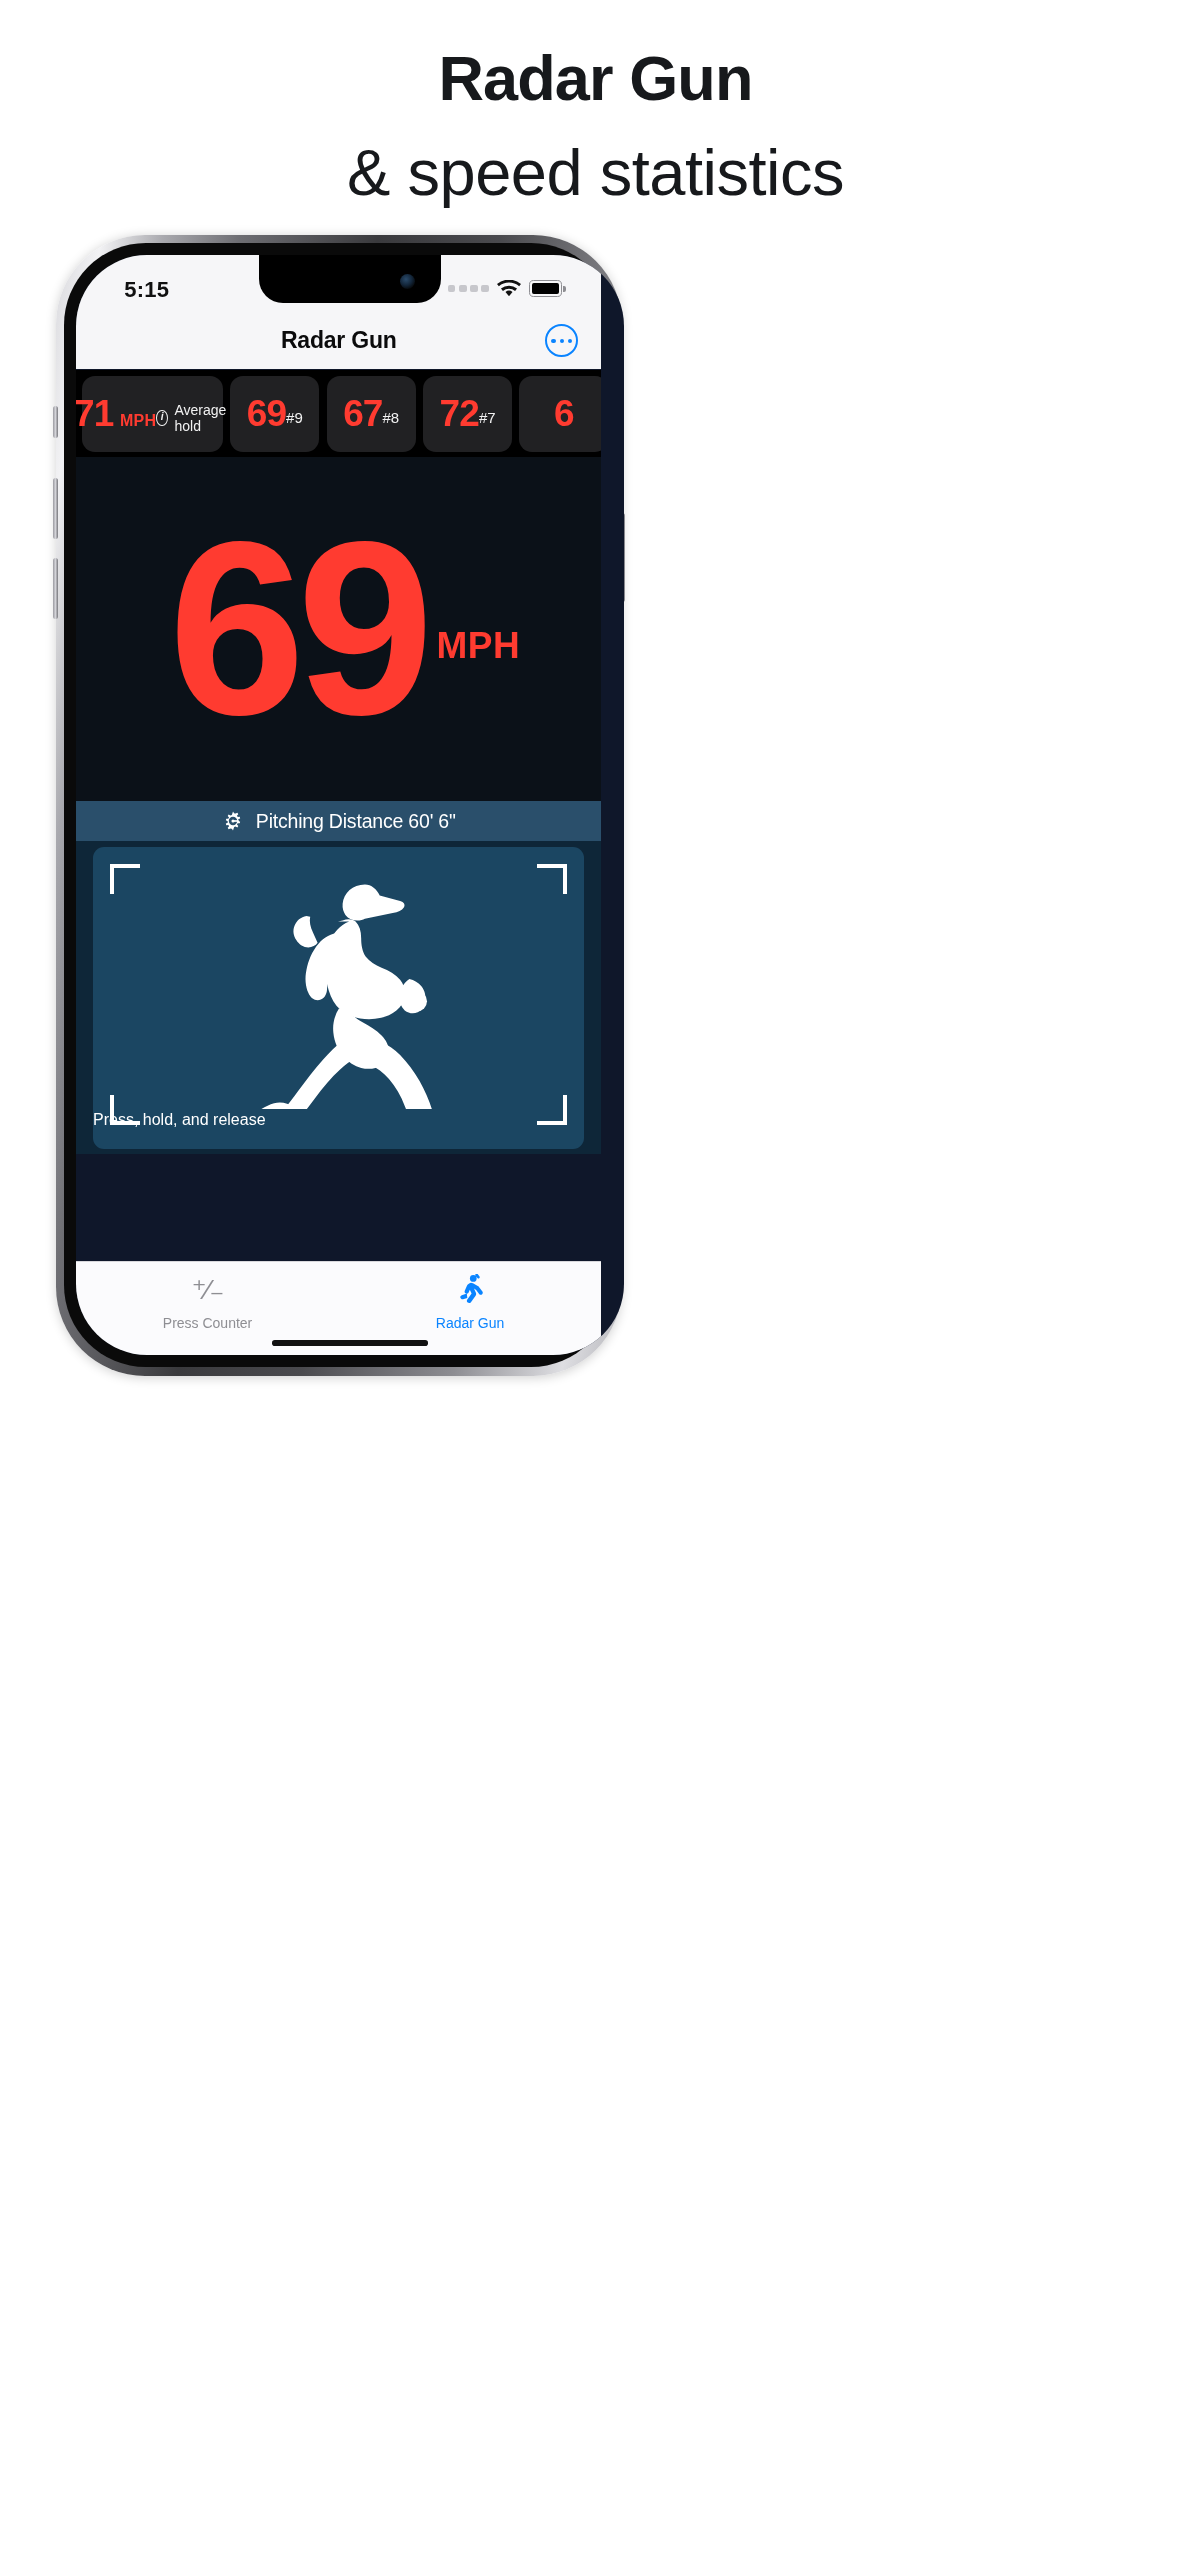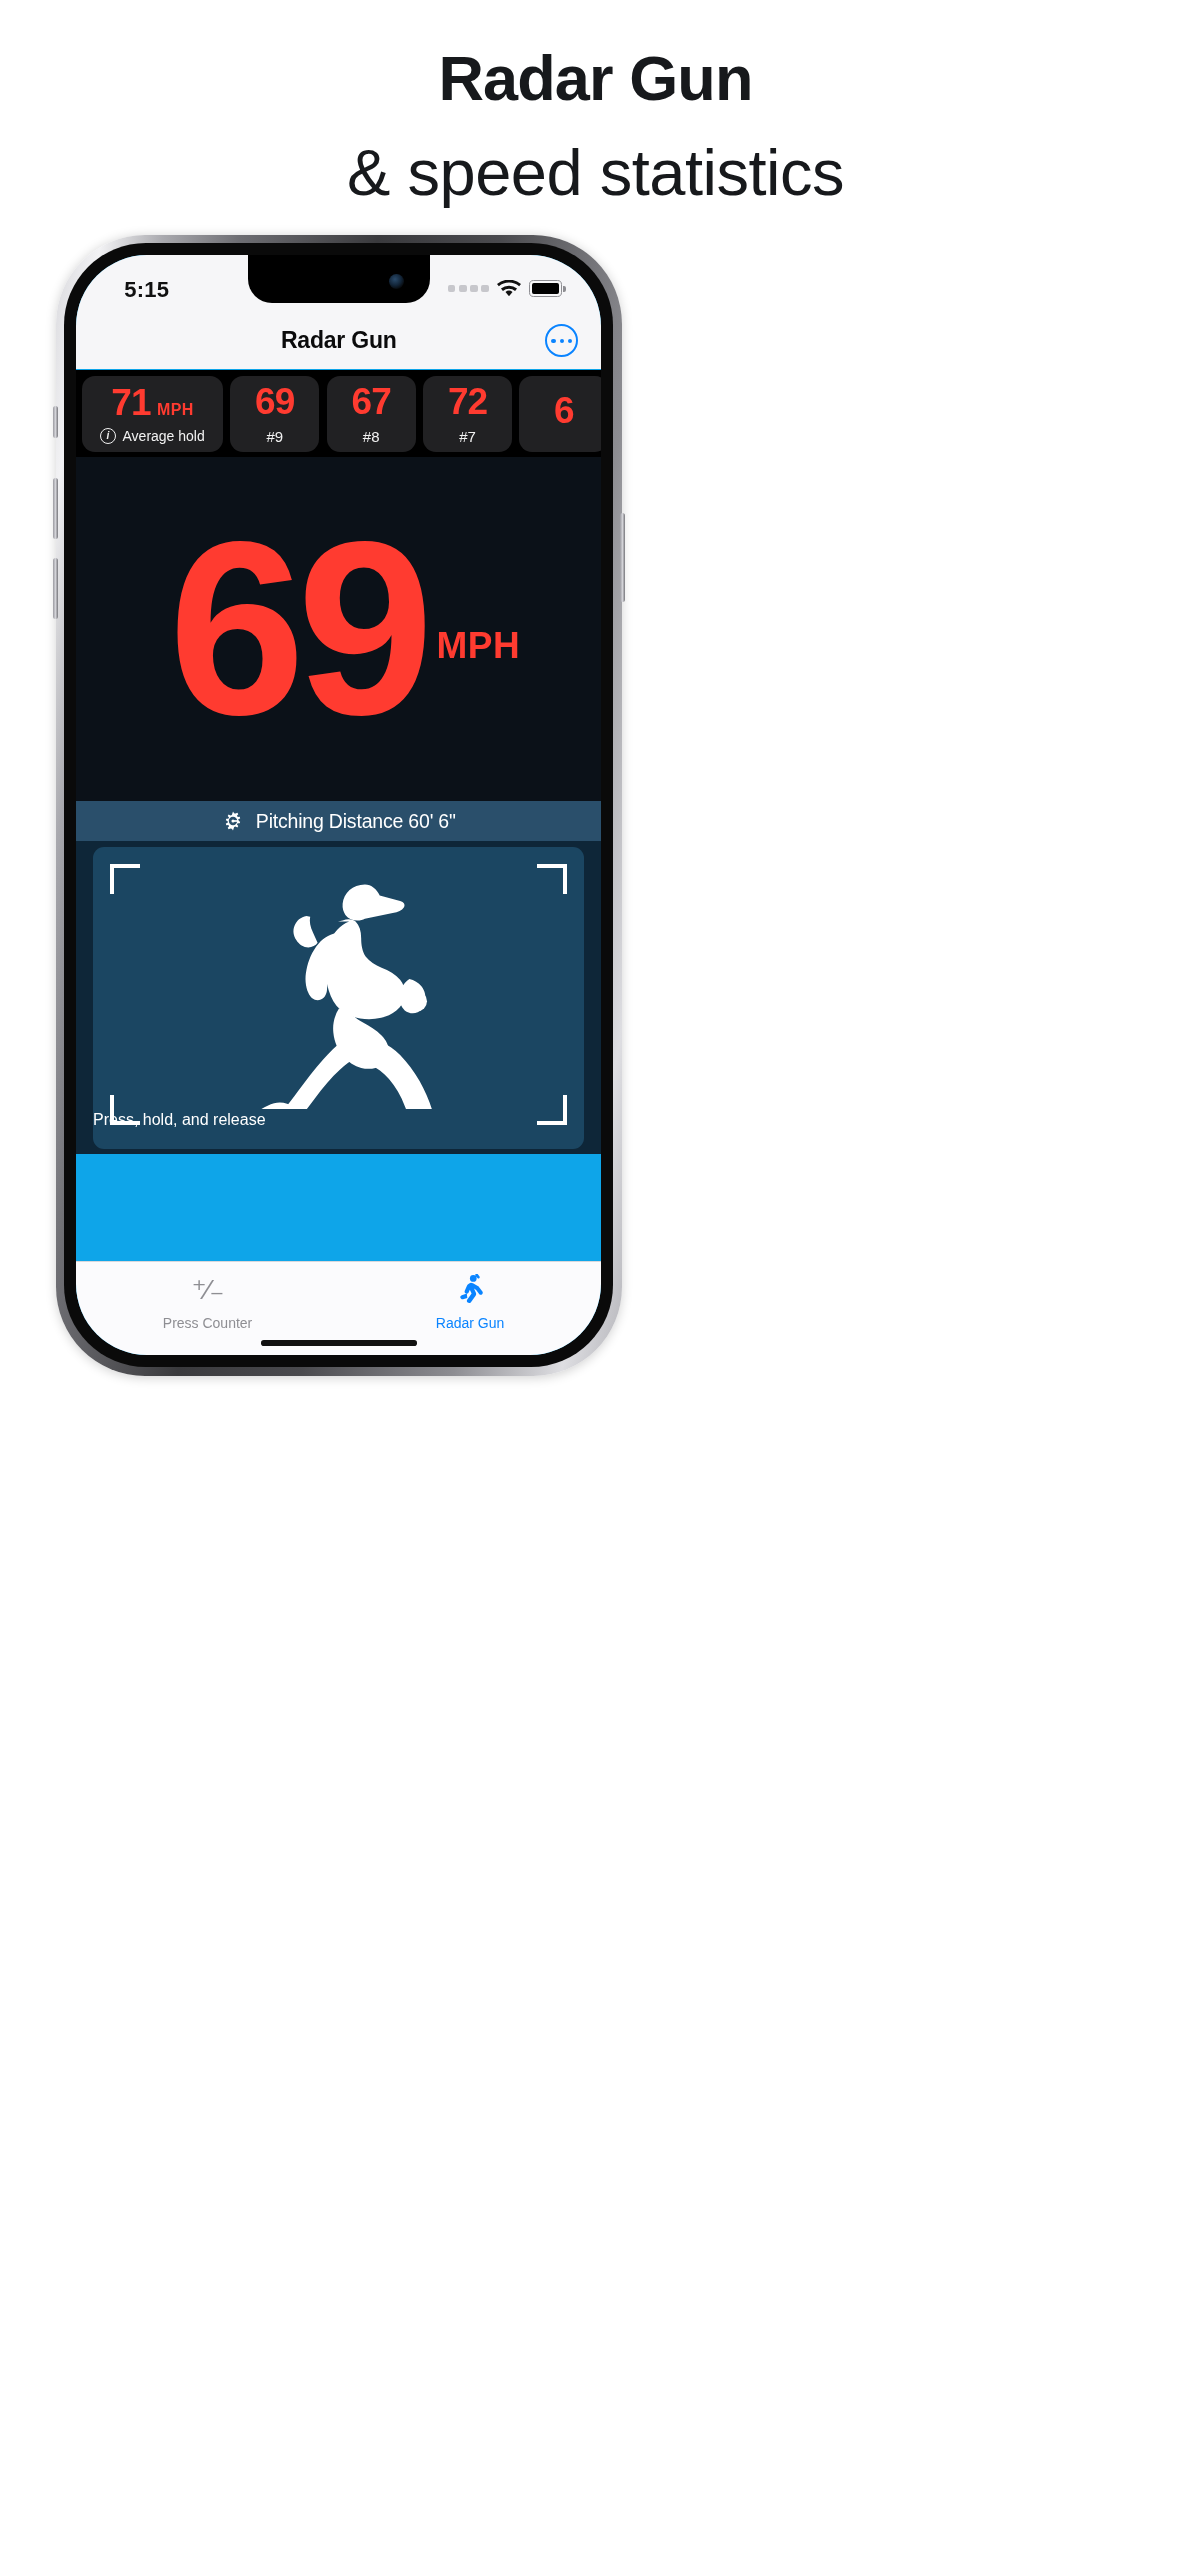--- a/index.html
+++ b/index.html
@@ -48,21 +48,22 @@
     width:549px;height:1124px;
     border-radius:82px;
     background:#0a0a0a;
   }
   #screen{
     position:absolute;
     left:12px;top:12px;
     width:525px;height:1100px;
     border-radius:71px;
     overflow:hidden;
-    background:#0ea5e9;
+    background:#0f172a;
+    padding-left:23px;
   }
   
   .sbtn{position:absolute;background:linear-gradient(90deg,#9a9aa0,#d3d3d8,#76767b);border-radius:2.8px;}
   #btn-silent{left:-2.8px;top:171px;width:4.6px;height:32px;}
   #btn-volup{left:-2.8px;top:243px;width:4.6px;height:61px;}
   #btn-voldn{left:-2.8px;top:323px;width:4.6px;height:61px;}
   #btn-power{right:-2.8px;top:278px;width:4.6px;height:89px;}
 
   
   #statusbar{
@@ -127,21 +128,21 @@
     background:#000;overflow:hidden;
     z-index:4;
   }
   #cards-row{
     position:absolute;left:5.6px;top:5.6px;height:76px;
     display:flex;gap:7.4px;
   }
   .card{
     background:#212123;border-radius:13px;
     height:76px;box-sizing:border-box;
-    display:flex;flex-direction:column;align-items:center;justify-content:center;
+    display:flex;flex-direction:row;align-items:center;justify-content:center;
     flex:0 0 auto;
   }
   .card.avg{width:141px;padding:0 7.4px;}
   .card.small{width:89px;}
   .card-top{display:flex;align-items:baseline;gap:6.5px;}
   .card-val{
     color:#ff3b30;font-size:37px;font-weight:bold;line-height:1;
     letter-spacing:-0.9px;
   }
   .card-unit{color:#ff3b30;font-size:16px;font-weight:bold;letter-spacing:0.3px;}

